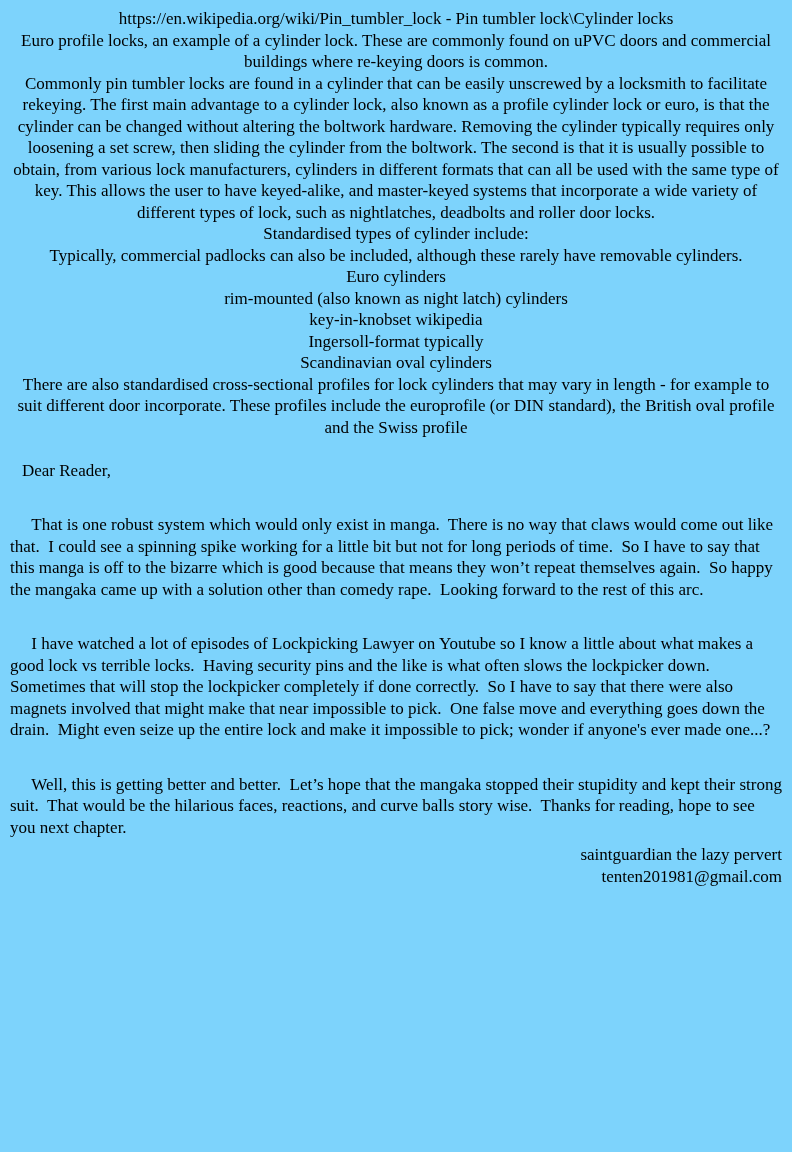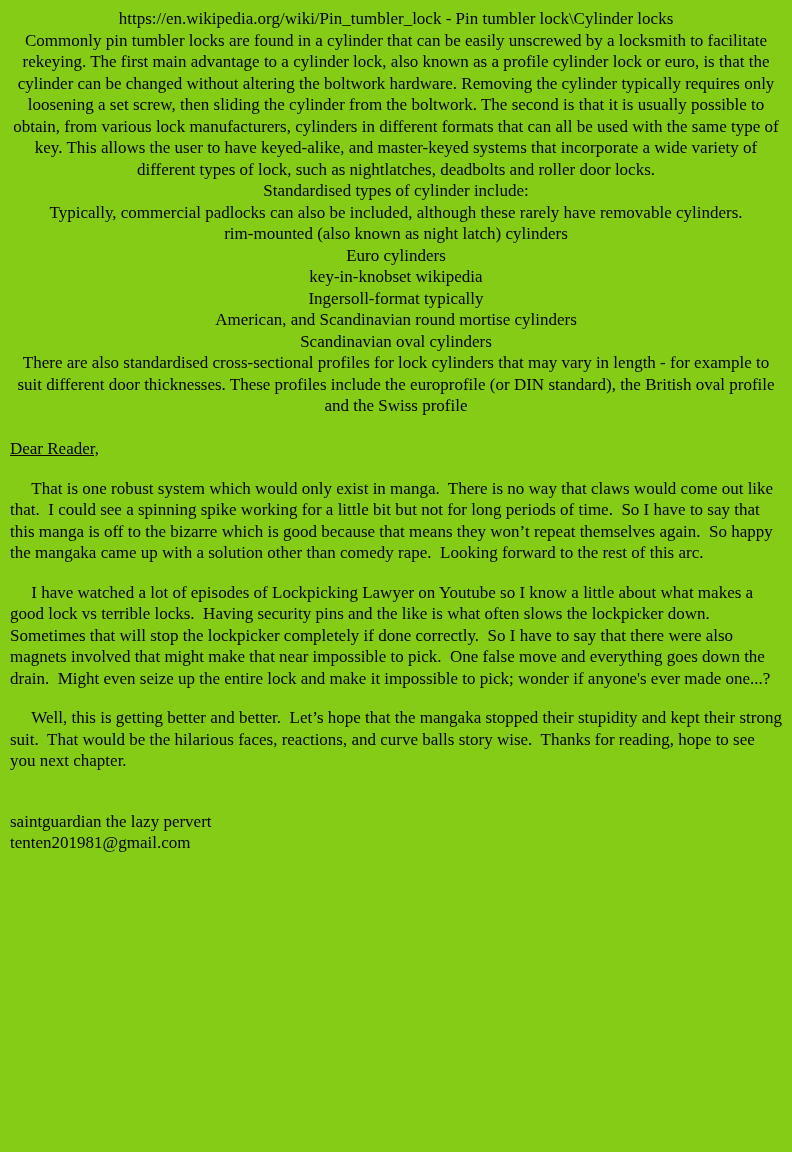--- a/index.html
+++ b/index.html
@@ -11,47 +11,47 @@
   }
   .page {
     box-sizing: border-box;
     width: 792px;
     height: 1152px;
     padding: 8px 10px 0 10px;
     font-family: "Liberation Serif", "DejaVu Serif", serif;
     font-size: 17px;
     line-height: 21.5px;
     color: #000000;
-    background: #84cc16;
+    background: #7dd3fc;
   }
   .center { text-align: center; }
   .prewrap { white-space: pre-wrap; }
   .letter { margin-top: 21.5px; }
-  .salutation { margin: 0; text-decoration: underline; }
-  .para { margin: 18px 0 0 0; }
+  .salutation { margin: 12px; }
+  .para { margin: 33px 0 0 0; }
   .closing { margin: 21.5px 0 0 0; }
-  .sig-block { margin-top: 39px; }
+  .sig-block { margin-top: 6px; text-align: right; }
 </style>
 </head>
 <body>
 
 <div class="page">
 
   <div class="header-block">
     <div class="center prewrap">https://en.wikipedia.org/wiki/Pin_tumbler_lock - Pin tumbler lock\Cylinder locks</div>
+    <div class="center prewrap">Euro profile locks, an example of a cylinder lock. These are commonly found on uPVC doors and commercial buildings where re-keying doors is common.</div>
     <div class="center prewrap">Commonly pin tumbler locks are found in a cylinder that can be easily unscrewed by a locksmith to facilitate rekeying. The first main advantage to a cylinder lock, also known as a profile cylinder lock or euro, is that the cylinder can be changed without altering the boltwork hardware. Removing the cylinder typically requires only loosening a set screw, then sliding the cylinder from the boltwork. The second is that it is usually possible to obtain, from various lock manufacturers, cylinders in different formats that can all be used with the same type of key. This allows the user to have keyed-alike, and master-keyed systems that incorporate a wide variety of different types of lock, such as nightlatches, deadbolts and roller door locks.</div>
     <div class="center prewrap">Standardised types of cylinder include:</div>
     <div class="center prewrap">Typically, commercial padlocks can also be included, although these rarely have removable cylinders.</div>
+    <div class="center prewrap">Euro cylinders</div>
     <div class="center prewrap">rim-mounted (also known as night latch) cylinders</div>
-    <div class="center prewrap">Euro cylinders</div>
     <div class="center prewrap">key-in-knobset wikipedia</div>
     <div class="center prewrap">Ingersoll-format typically</div>
-    <div class="center prewrap">American, and Scandinavian round mortise cylinders</div>
     <div class="center prewrap">Scandinavian oval cylinders</div>
-    <div class="center prewrap">There are also standardised cross-sectional profiles for lock cylinders that may vary in length - for example to suit different door thicknesses. These profiles include the europrofile (or DIN standard), the British oval profile and the Swiss profile</div>
+    <div class="center prewrap">There are also standardised cross-sectional profiles for lock cylinders that may vary in length - for example to suit different door incorporate. These profiles include the europrofile (or DIN standard), the British oval profile and the Swiss profile</div>
   </div>
 
   <div class="letter">
     <p class="salutation prewrap">Dear Reader,</p>
     <p class="para prewrap">     That is one robust system which would only exist in manga.  There is no way that claws would come out like that.  I could see a spinning spike working for a little bit but not for long periods of time.  So I have to say that this manga is off to the bizarre which is good because that means they won’t repeat themselves again.  So happy the mangaka came up with a solution other than comedy rape.  Looking forward to the rest of this arc.</p>
     <p class="para prewrap">     I have watched a lot of episodes of Lockpicking Lawyer on Youtube so I know a little about what makes a good lock vs terrible locks.  Having security pins and the like is what often slows the lockpicker down.  Sometimes that will stop the lockpicker completely if done correctly.  So I have to say that there were also magnets involved that might make that near impossible to pick.  One false move and everything goes down the drain.  Might even seize up the entire lock and make it impossible to pick; wonder if anyone's ever made one...?</p>
     <p class="para prewrap">     Well, this is getting better and better.  Let’s hope that the mangaka stopped their stupidity and kept their strong suit.  That would be the hilarious faces, reactions, and curve balls story wise.  Thanks for reading, hope to see you next chapter.</p>
     <div class="sig-block">
       <div class="prewrap">saintguardian the lazy pervert</div>
       <div class="prewrap">tenten201981@gmail.com</div>

